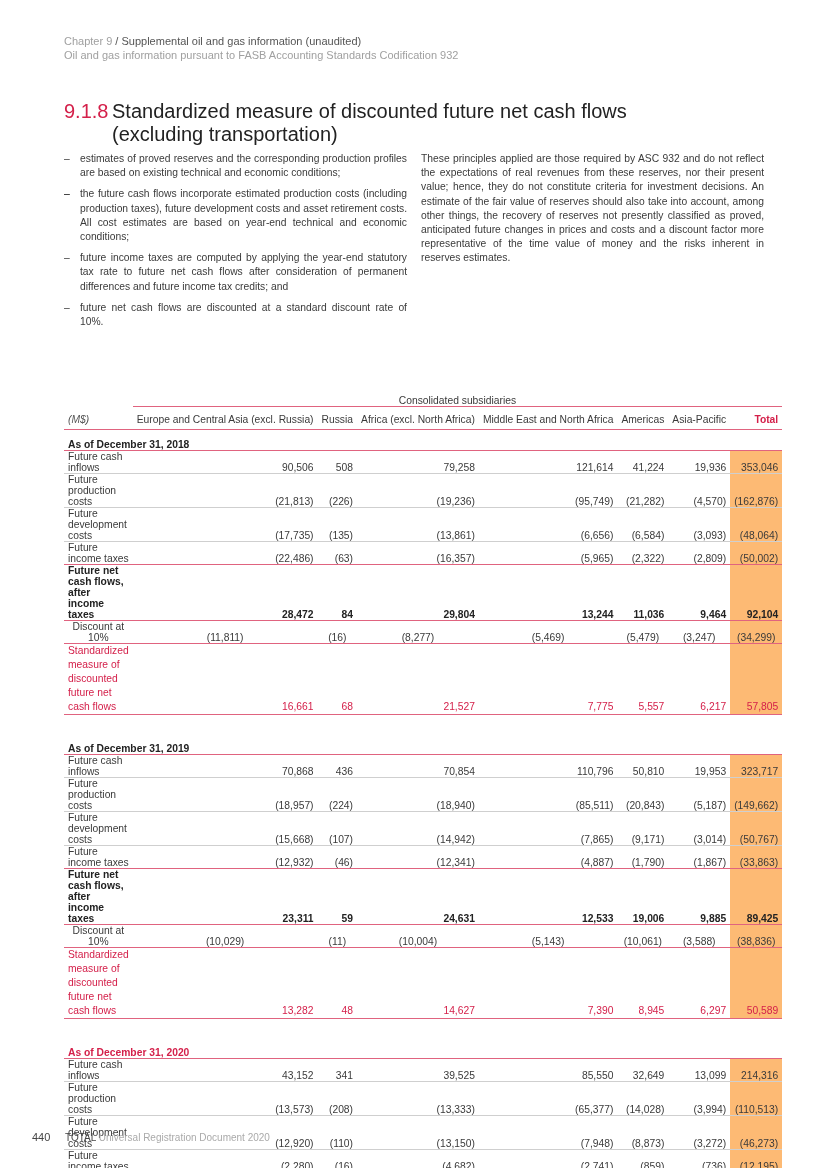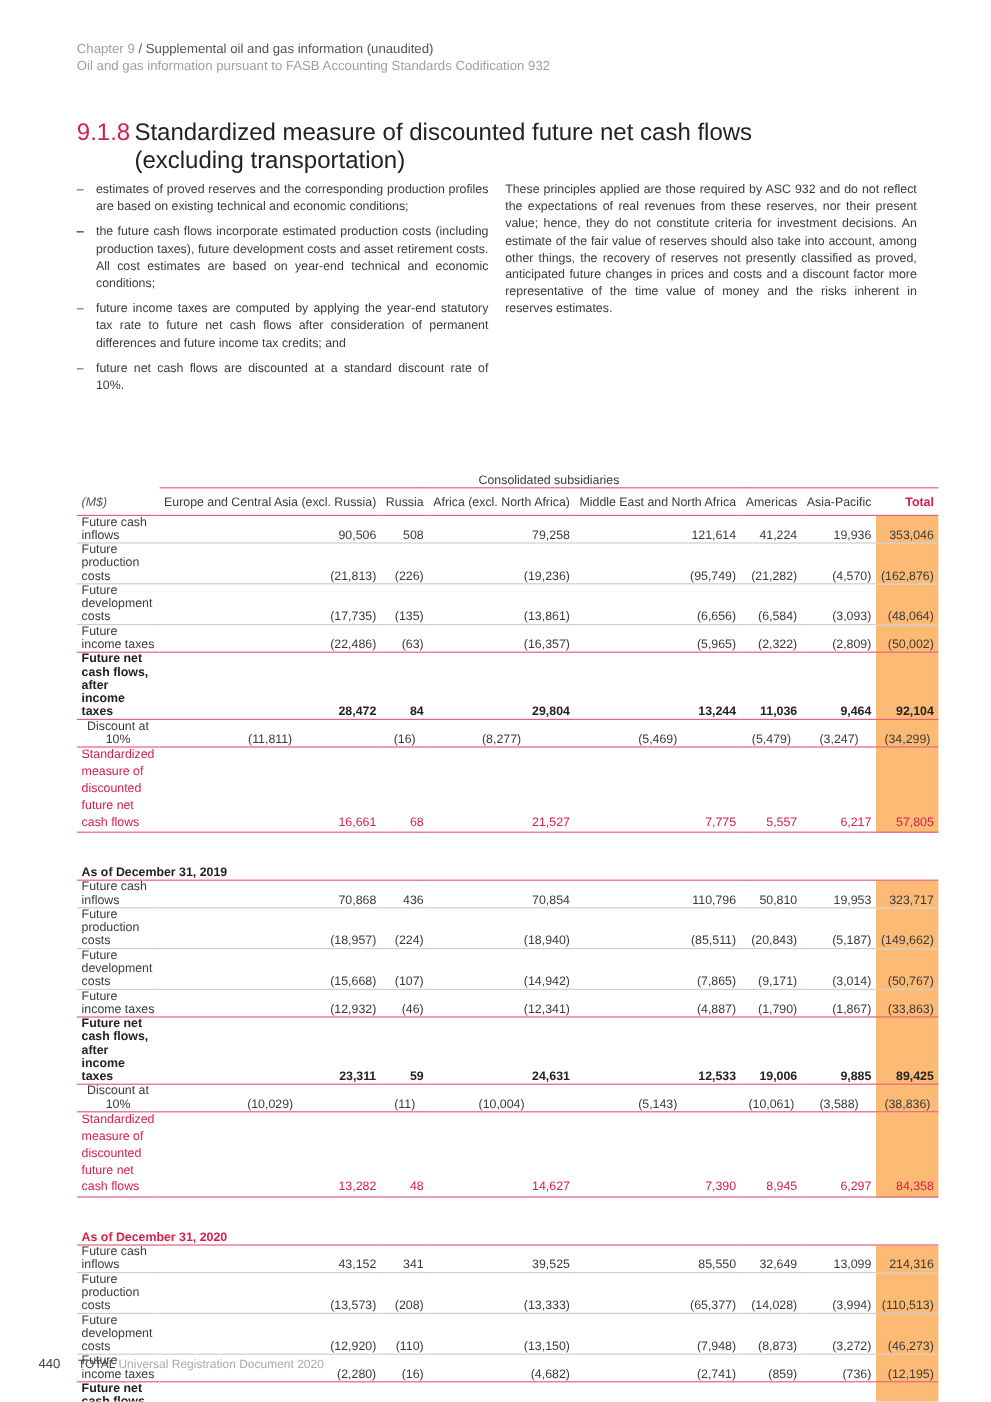--- a/index.html
+++ b/index.html
@@ -86,20 +86,23 @@
       <tr class="head-row">
         <th class="unit">(M$)</th>
         <th class="num-col">Europe and Central Asia (excl. Russia)</th>
         <th class="num-col">Russia</th>
         <th class="num-col">Africa (excl. North Africa)</th>
         <th class="num-col">Middle East and North Africa</th>
         <th class="num-col">Americas</th>
         <th class="num-col">Asia-Pacific</th>
         <th class="num-col total-h">Total</th>
       </tr>
+      <tr class="sec-row">
+        <td colspan="8" class="lbl">As of December 31, 2018</td>
+      </tr>
       <tr class="data-row">
         <td class="lbl">Future cash inflows</td>
         <td class="num-col">90,506</td>
         <td class="num-col">508</td>
         <td class="num-col">79,258</td>
         <td class="num-col">121,614</td>
         <td class="num-col">41,224</td>
         <td class="num-col">19,936</td>
         <td class="num-col total-col">353,046</td>
       </tr>
@@ -230,21 +233,21 @@
         <td class="num-col total-col">(38,836)</td>
       </tr>
       <tr class="std-row">
         <td class="lbl">Standardized measure of discounted future net cash flows</td>
         <td class="num-col">13,282</td>
         <td class="num-col">48</td>
         <td class="num-col">14,627</td>
         <td class="num-col">7,390</td>
         <td class="num-col">8,945</td>
         <td class="num-col">6,297</td>
-        <td class="num-col total-col">84,358</td>
+        <td class="num-col total-col">50,589</td>
       </tr>
       <tr class="spacer">
         <td colspan="8"></td>
       </tr>
       <tr class="sec-row red">
         <td colspan="8" class="lbl">As of December 31, 2020</td>
       </tr>
       <tr class="data-row">
         <td class="lbl">Future cash inflows</td>
         <td class="num-col">43,152</td>

